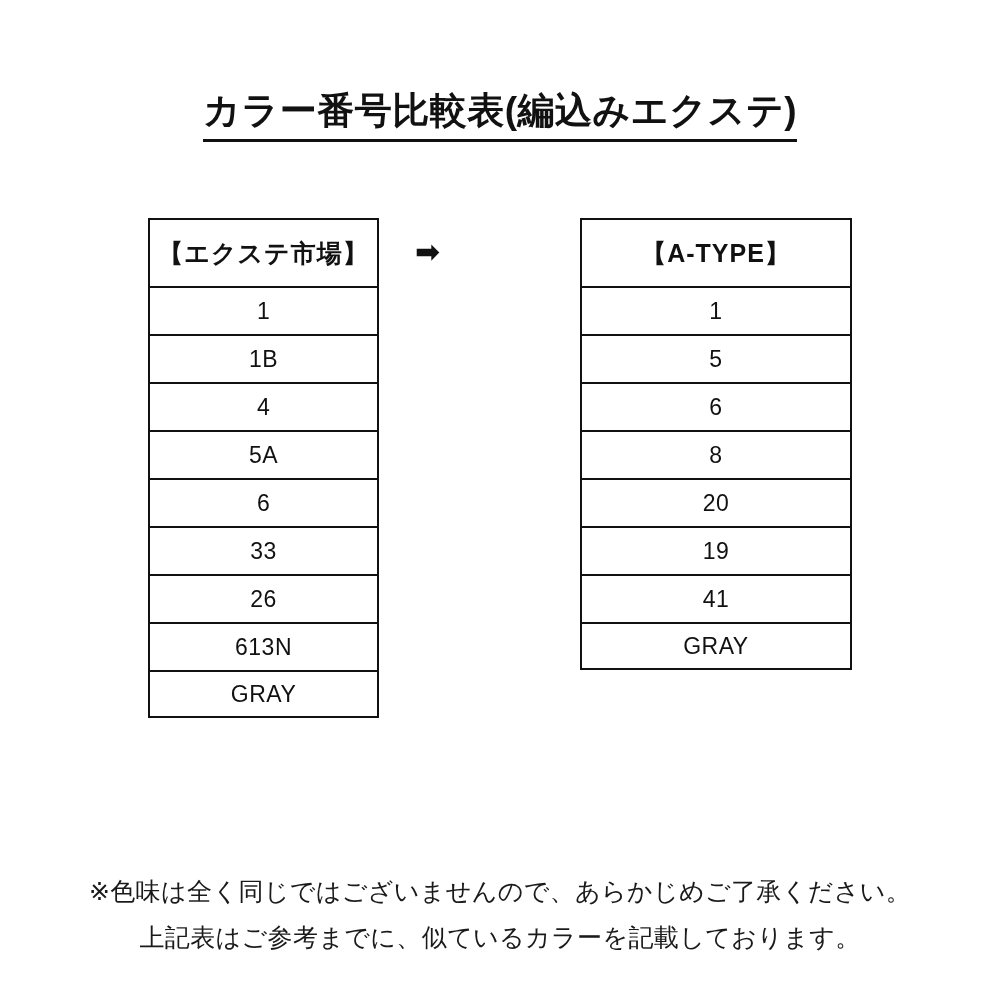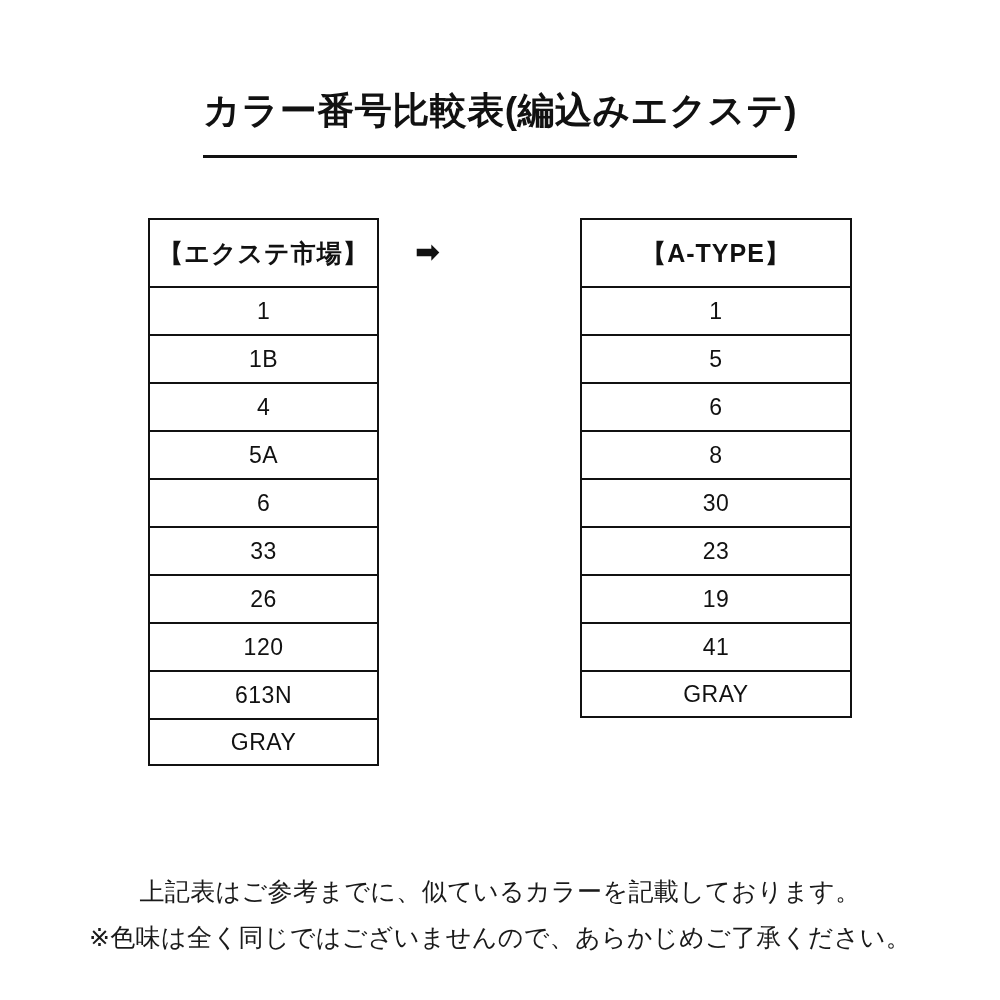--- a/index.html
+++ b/index.html
@@ -29,21 +29,21 @@
     width: 1000px;
     text-align: center;
   }
   .title {
     display: inline-block;
     font-size: 37px;
     font-weight: bold;
     letter-spacing: 0.5px;
     color: #111111;
     border-bottom: 3px solid #111111;
-    padding-bottom: 21px;
+    padding-bottom: 5px;
     line-height: 1.25;
     white-space: nowrap;
   }
 
   
   .table-area {
     position: absolute;
     top: 218px;
     left: 148px;
     width: 704px;
@@ -140,21 +140,20 @@
 
     <div class="col col-left">
       <div class="cell header left-head">【エクステ市場】</div>
       <div class="cell">1</div>
       <div class="cell">1B</div>
       <div class="cell">4</div>
       <div class="cell">5A</div>
       <div class="cell">6</div>
       <div class="cell">33</div>
       <div class="cell">26</div>
-      <div class="cell">120</div>
       <div class="cell">613N</div>
       <div class="cell last">GRAY</div>
     </div>
 
     <div class="col col-arrow">
       <div class="arrow-cell">
         <span class="arrow-glyph">➡</span>
       </div>
       <div class="arrow-spacer"></div>
       <div class="arrow-spacer"></div>
@@ -167,27 +166,26 @@
       <div class="arrow-spacer"></div>
       <div class="arrow-spacer"></div>
     </div>
 
     <div class="col col-right">
       <div class="cell header right-head">【A-TYPE】</div>
       <div class="cell">1</div>
       <div class="cell">5</div>
       <div class="cell">6</div>
       <div class="cell">8</div>
-      <div class="cell">30</div>
-      <div class="cell">23</div>
+      <div class="cell">20</div>
       <div class="cell">19</div>
       <div class="cell">41</div>
       <div class="cell last">GRAY</div>
     </div>
 
   </div>
 
   <div class="notes">
+    <div class="note-line">※色味は全く同じではございませんので、あらかじめご了承ください。</div>
     <div class="note-line">上記表はご参考までに、似ているカラーを記載しております。</div>
-    <div class="note-line">※色味は全く同じではございませんので、あらかじめご了承ください。</div>
   </div>
 
 </div>
 
 </body></html>

